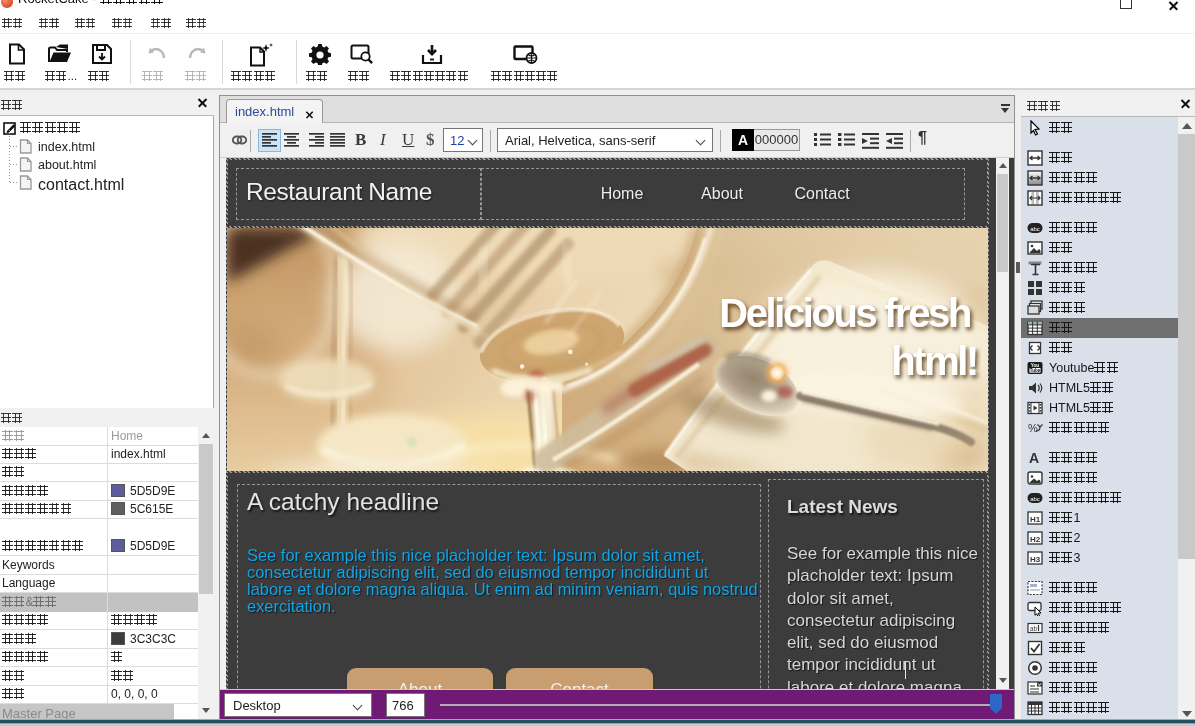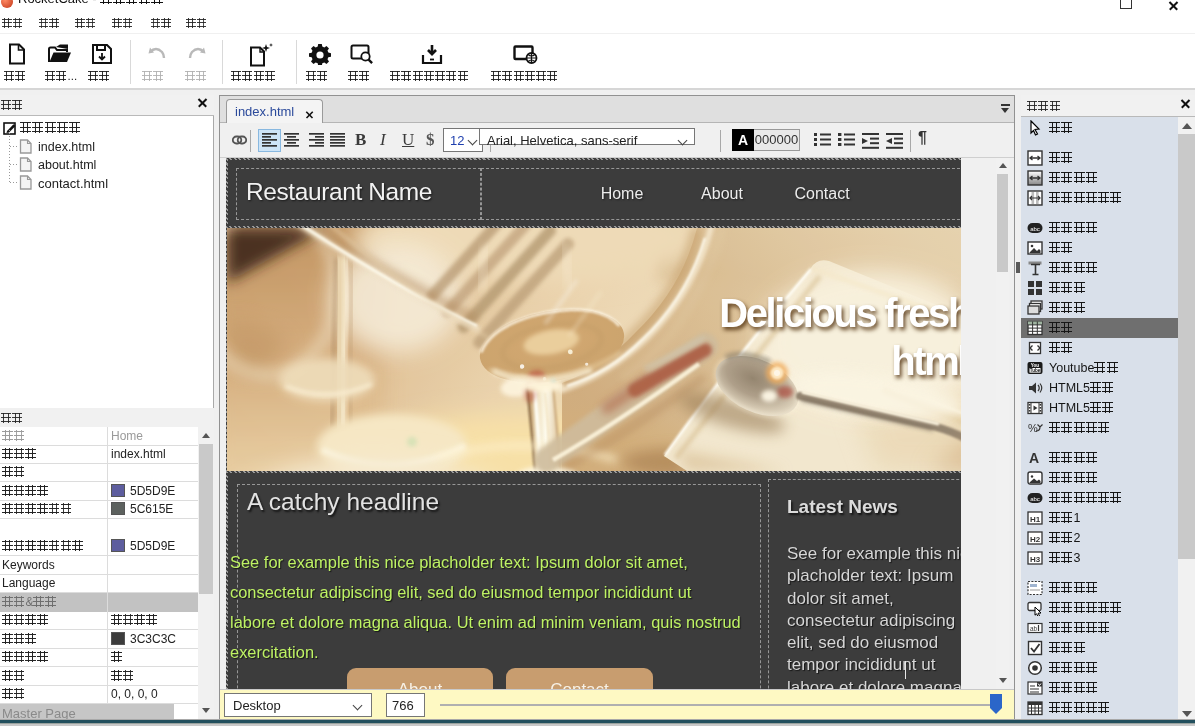--- a/index.html
+++ b/index.html
@@ -133,21 +133,21 @@
 <svg class="abs" style="left:19px;top:41px" width="13" height="15" viewBox="0 0 13 15">
       <path d="M1.5 1h7l3.5 3.5V14H1.5z" fill="#f4f4f4" stroke="#999" stroke-width="1.3"></path>
       <path d="M8.5 1v3.5H12" fill="none" stroke="#999" stroke-width="1.1"></path>
     </svg>
 <span class="abs" style="left:38px;top:42px;font-size:12.5px">about.html</span>
 <div class="abs" style="left:10px;top:66px;width:9px;height:1px;background:repeating-linear-gradient(90deg,#999 0 1px,transparent 1px 3px)"></div>
 <svg class="abs" style="left:19px;top:59px" width="13" height="15" viewBox="0 0 13 15">
       <path d="M1.5 1h7l3.5 3.5V14H1.5z" fill="#f4f4f4" stroke="#999" stroke-width="1.3"></path>
       <path d="M8.5 1v3.5H12" fill="none" stroke="#999" stroke-width="1.1"></path>
     </svg>
-<span class="abs" style="left:38px;top:60px;font-size:13px">contact.html</span>
+<span class="abs" style="left:38px;top:60px;font-size:16px">contact.html</span>
 </div>
 <div class="abs phead" style="left:0;top:410px;width:214px;height:17px;border-bottom:none">
     <span style="position:absolute;left:1px;top:2px;font-size:11.5px"><span class="c"></span><span class="c"></span></span>
   </div>
 <div class="abs" style="left:0;top:427px;width:214px;height:292px;background:#fff">
 <div class="prow" style="top:0px;border-bottom:1px solid #dcdcdc;color:#9a9a9a">
 <span class="k"><span class="c"></span><span class="c"></span></span>
 <span class="v">Home</span>
 </div>
 <div class="prow" style="top:18px;border-bottom:1px solid #dcdcdc;color:#222">
@@ -257,21 +257,21 @@
       </svg>
 <span class="abs" style="left:135px;top:7px;font-family:'Liberation Serif',serif;font-weight:bold;font-size:17px;color:#3a3a3a">B</span>
 <span class="abs" style="left:160px;top:7px;font-family:'Liberation Serif',serif;font-style:italic;font-size:17px;color:#3a3a3a">I</span>
 <span class="abs" style="left:182px;top:7px;font-family:'Liberation Serif',serif;font-size:17px;color:#3a3a3a;text-decoration:underline">U</span>
 <span class="abs" style="left:206px;top:7px;font-family:'Liberation Serif',serif;font-weight:bold;font-size:17px;color:#555">$</span>
 <div class="combo" style="left:223px;top:5px;width:40px;height:24px">
         <span style="position:absolute;left:6px;top:4px;color:#1f3fae">12</span>
         <span class="vee" style="position:absolute;right:6px;top:8px"></span>
       </div>
 <div class="fsep" style="left:270px"></div>
-<div class="combo" style="left:259px;top:5px;width:216px;height:17px">
+<div class="combo" style="left:277px;top:5px;width:216px;height:24px">
         <span style="position:absolute;left:7px;top:4px">Arial, Helvetica, sans-serif</span>
         <span class="vee" style="position:absolute;right:8px;top:8px"></span>
       </div>
 <div class="fsep" style="left:500px"></div>
 <div class="abs" style="left:512px;top:6px;width:22px;height:22px;background:#000;color:#fff;font-size:14px;font-weight:bold;text-align:center;line-height:22px">A</div>
 <div class="abs" style="left:534px;top:6px;width:46px;height:22px;background:#e9e9e9;border:1px solid #999;border-left:none;font-size:13px;text-align:center;line-height:20px;color:#333">000000</div>
 <svg class="abs" style="left:594px;top:10px" width="17" height="16" viewBox="0 0 17 16">
         <rect x="0" y="0" width="3" height="3" fill="#333"></rect>
         <rect x="6" y="0.5" width="11" height="2" fill="#333"></rect>
         <rect x="0" y="5" width="3" height="3" fill="#333"></rect>
@@ -298,21 +298,21 @@
         <rect x="0" y="0" width="17" height="2" fill="#333"></rect>
         <rect x="8" y="4.6" width="9" height="2" fill="#333"></rect>
         <rect x="8" y="9.2" width="9" height="2" fill="#333"></rect>
         <rect x="0" y="13.8" width="17" height="2" fill="#333"></rect>
         <path d="M0 8 L6 5 v6 Z" fill="#333"></path>
       </svg>
 <div class="fsep" style="left:690px"></div>
 <span class="abs" style="left:698px;top:6px;font-size:16px;font-weight:bold;color:#333">¶</span>
 </div>
 <div class="abs" style="left:0;top:62px;width:794px;height:531px;background:#f0f0f0;overflow:hidden">
-<div class="abs" style="left:6px;top:0;width:735px;height:531px;background:#3c3c3c;overflow:hidden">
+<div class="abs" style="left:6px;top:0;width:795px;height:531px;background:#3c3c3c;overflow:hidden">
 <div class="hatch" style="left:0;top:0;width:763px;height:2px"></div>
 <div class="hatch" style="left:0;top:0;width:2px;height:531px"></div>
 <div class="hatch" style="left:761px;top:0;width:2px;height:531px"></div>
 <div class="dash" style="left:10px;top:10px;width:245px;height:52px"></div>
 <div class="dash" style="left:255px;top:10px;width:484px;height:52px"></div>
 <span class="abs" style="left:20px;top:19.5px;font-size:24.5px;letter-spacing:-0.4px;color:#f2f2f2;text-shadow:1px 1px 2px rgba(0,0,0,.6)">Restaurant Name</span>
 <span class="abs" style="left:396px;top:26.5px;font-size:16px;color:#ececec;transform:translateX(-50%);text-shadow:1px 1px 2px rgba(0,0,0,.5)">Home</span>
 <span class="abs" style="left:496px;top:26.5px;font-size:16px;color:#ececec;transform:translateX(-50%);text-shadow:1px 1px 2px rgba(0,0,0,.5)">About</span>
 <span class="abs" style="left:596px;top:26.5px;font-size:16px;color:#ececec;transform:translateX(-50%);text-shadow:1px 1px 2px rgba(0,0,0,.5)">Contact</span>
 <div class="abs" style="left:1px;top:70px;width:761px;height:243px">
@@ -474,33 +474,33 @@
 <rect width="761" height="243" fill="#f8ecd4" opacity="0.1"></rect>
 </svg>
 <div class="abs" style="right:18px;top:65px;width:420px;text-align:right;font-weight:bold;font-size:40px;line-height:40px;letter-spacing:-2.4px;color:#fff;text-shadow:2px 3px 4px rgba(84,52,18,.9)">Delicious fresh</div>
 <div class="abs" style="right:11px;top:113px;width:420px;text-align:right;font-weight:bold;font-size:40px;line-height:40px;letter-spacing:-2.4px;color:#fff;text-shadow:2px 3px 4px rgba(84,52,18,.9)">html!</div>
 </div>
 <div class="hatch" style="left:0;top:68px;width:763px;height:2px"></div>
 <div class="hatch" style="left:0;top:313px;width:763px;height:2px"></div>
 <div class="dash" style="left:11px;top:326px;width:524px;height:290px"></div>
 <div class="dash" style="left:542px;top:321px;width:216px;height:290px"></div>
 <span class="abs" style="left:21px;top:330px;font-size:24.5px;color:#e3e3e3;text-shadow:1.5px 1.5px 2px #141414">A catchy headline</span>
-<div class="abs" style="left:4px;top:389px;font-size:16.45px;line-height:30px;color:#bef264;text-shadow:1px 1px 1px #161616;white-space:nowrap">See for example this nice placholder text: Ipsum dolor sit amet,<br>consectetur adipiscing elit, sed do eiusmod tempor incididunt ut<br>labore et dolore magna aliqua. Ut enim ad minim veniam, quis nostrud<br>exercitation.</div>
+<div class="abs" style="left:21px;top:389px;font-size:16.45px;line-height:17px;color:#0ea5e9;text-shadow:1px 1px 1px #161616;white-space:nowrap">See for example this nice placholder text: Ipsum dolor sit amet,<br>consectetur adipiscing elit, sed do eiusmod tempor incididunt ut<br>labore et dolore magna aliqua. Ut enim ad minim veniam, quis nostrud<br>exercitation.</div>
 <div class="abs" style="left:121px;top:510px;width:146px;height:40px;background:#c89d6f;border-radius:9px 9px 0 0;color:#f7f1e6;font-size:17px;text-align:center;padding-top:12px">About</div>
 <div class="abs" style="left:280px;top:510px;width:147px;height:40px;background:#c89d6f;border-radius:9px 9px 0 0;color:#f7f1e6;font-size:17px;text-align:center;padding-top:12px">Contact</div>
 <span class="abs" style="left:561px;top:338px;font-size:19px;font-weight:bold;color:#dcdcdc;text-shadow:1.5px 1.5px 2px #141414">Latest News</span>
 <div class="abs" style="left:561px;top:385px;font-size:17px;line-height:22.3px;color:#d6d6d6;text-shadow:1px 1px 1px #161616;white-space:nowrap">See for example this nice<br>placholder text: Ipsum<br>dolor sit amet,<br>consectetur adipiscing<br>elit, sed do eiusmod<br>tempor incididunt ut<br>labore et dolore magna</div>
 <div class="abs" style="left:679px;top:503px;width:1px;height:18px;background:#e8e8e8"></div>
 </div>
 <div class="abs" style="left:776px;top:0;width:13px;height:531px;background:#f1f1f1"></div>
 <div class="arr" style="left:779px;top:5px;border-left:4.5px solid transparent;border-right:4.5px solid transparent;border-bottom:5px solid #555"></div>
 <div class="sbthumb" style="left:777px;top:16px;width:11px;height:98px"></div>
 <div class="arr" style="left:779px;top:520px;border-left:4.5px solid transparent;border-right:4.5px solid transparent;border-top:5px solid #555"></div>
 </div>
-<div class="abs" style="left:0;top:593px;width:794px;height:30px;background:#fef9c3;border-top:1px solid #c9c9c9">
+<div class="abs" style="left:0;top:593px;width:794px;height:30px;background:#701a75;border-top:1px solid #c9c9c9">
 <div class="combo" style="left:4px;top:3px;width:148px;height:24px">
         <span style="position:absolute;left:8px;top:4px">Desktop</span>
         <span class="vee" style="position:absolute;right:10px;top:8px"></span>
       </div>
 <div class="combo" style="left:166px;top:3px;width:39px;height:24px">
         <span style="position:absolute;left:5px;top:4px">766</span>
       </div>
 <div style="position:absolute;left:220px;top:14px;width:560px;height:2px;background:#b0b0b0"></div>
 <div style="position:absolute;left:770px;top:4px;width:12px;height:20px;background:#2b66c9;clip-path:polygon(0 0,100% 0,100% 70%,50% 100%,0 70%)"></div>
 </div>

